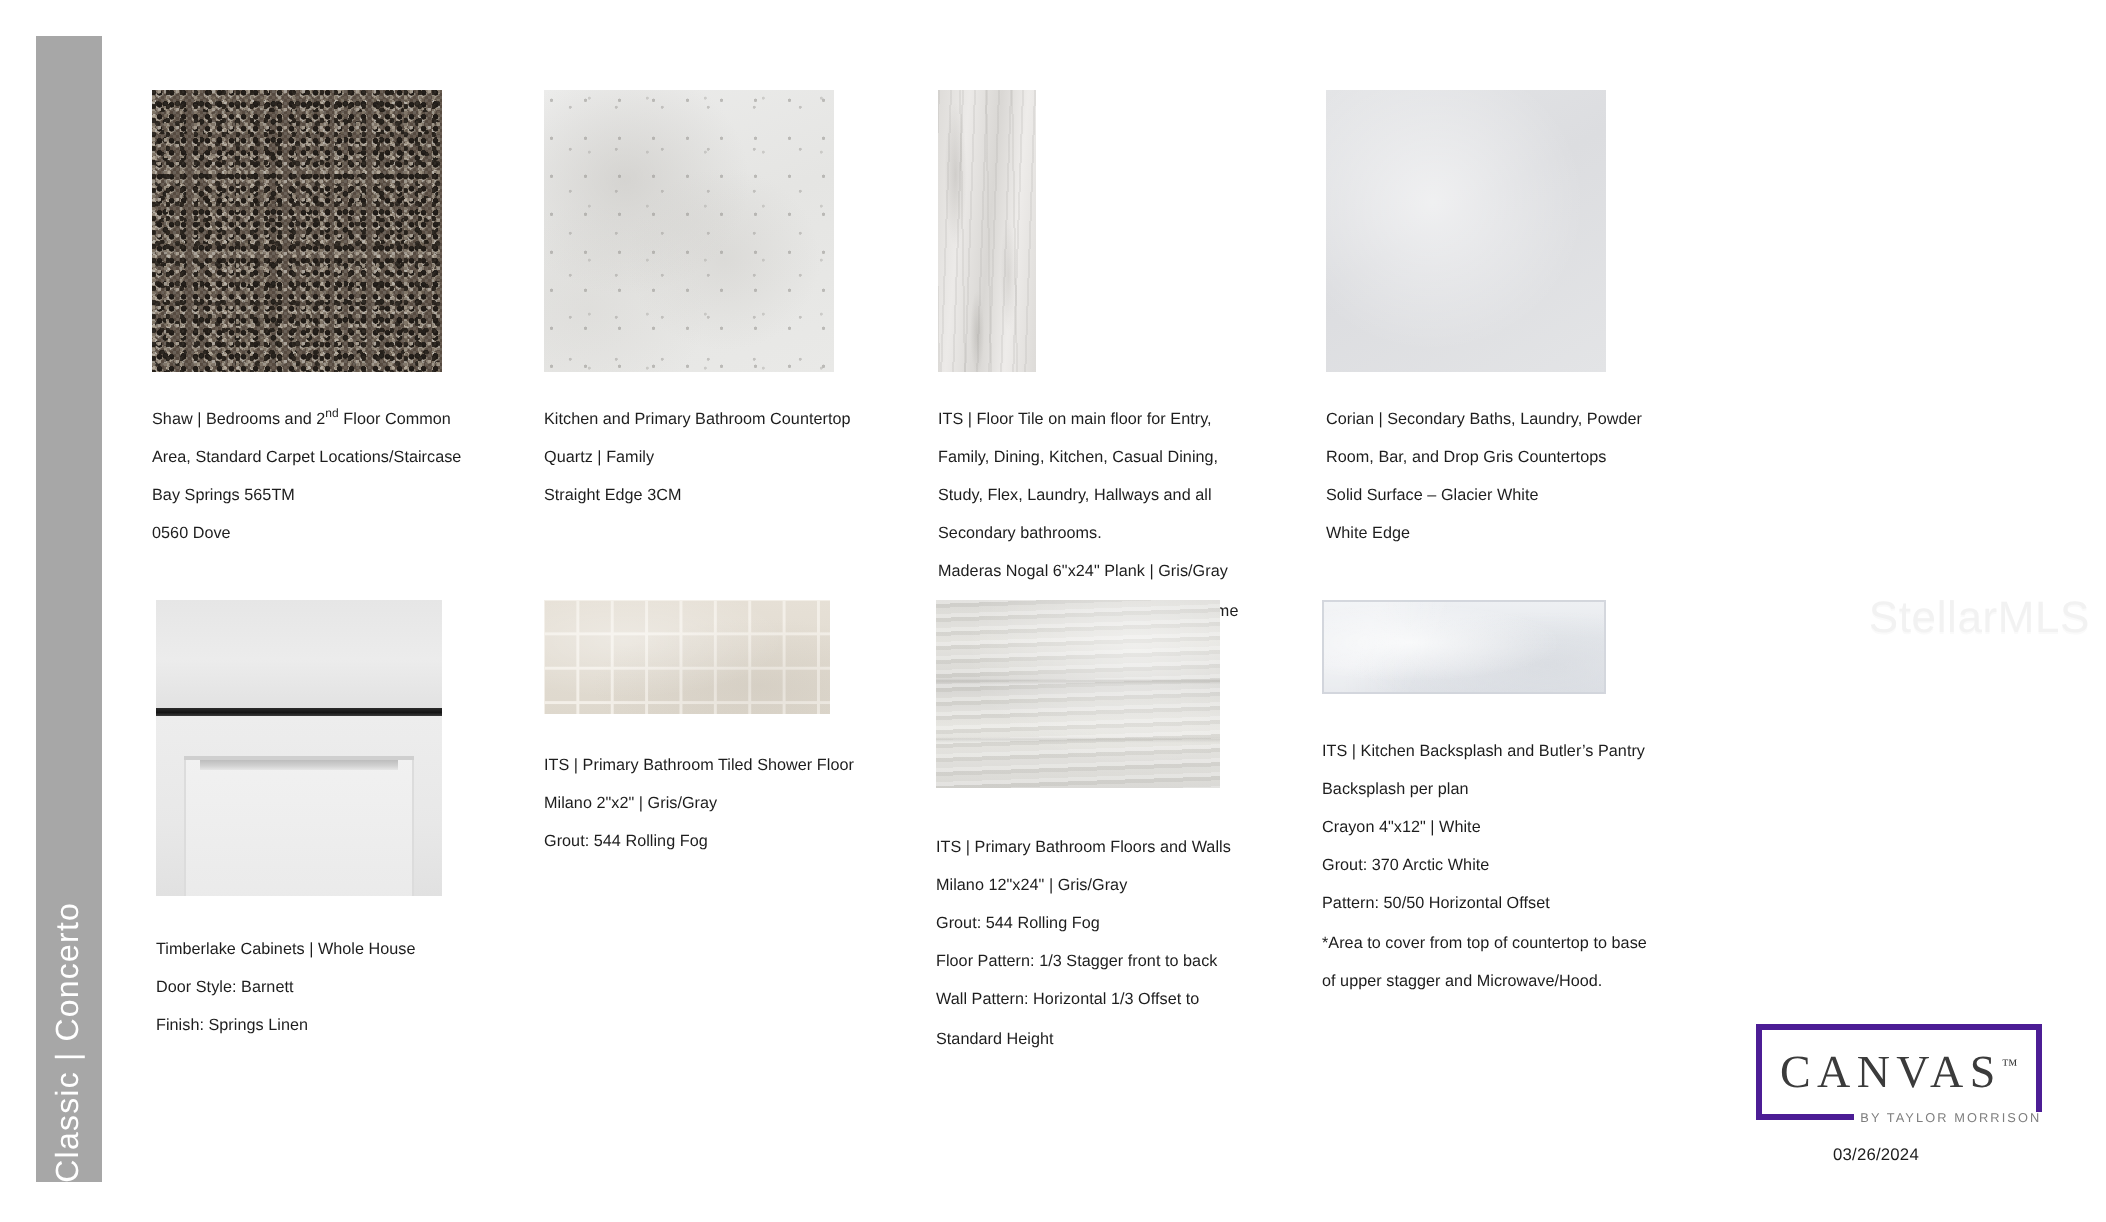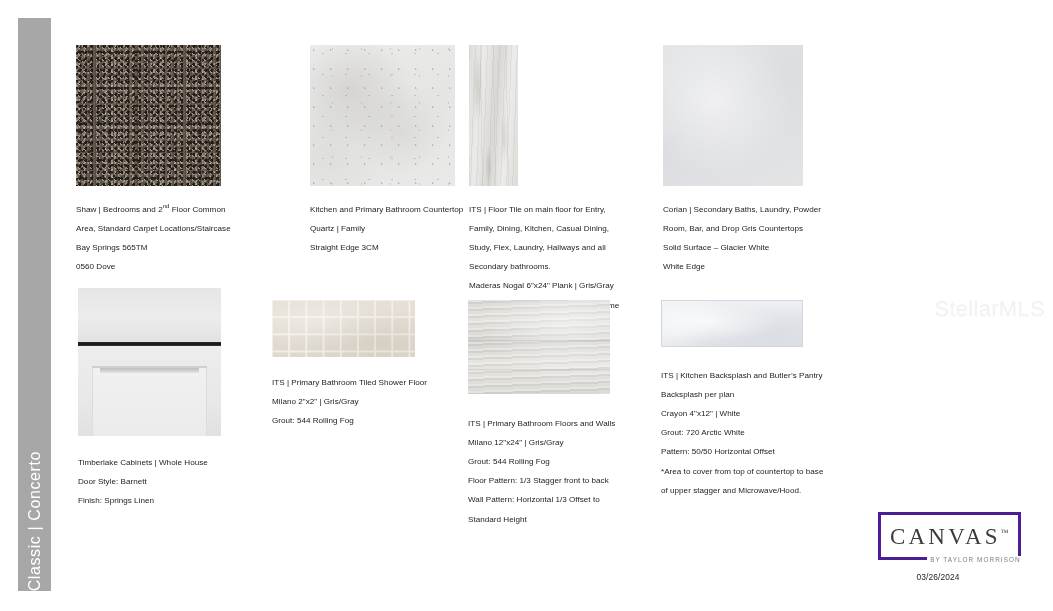--- a/index.html
+++ b/index.html
@@ -238,21 +238,21 @@
   <div class="item" style="left:76px;top:45px;width:205px;">
     <div class="swatch sw-carpet" style="width:145px;height:141px;"></div>
     <div class="caption" style="margin-top:9px;width:205px;">
       <span class="ln">Shaw | Bedrooms and 2<sup>nd</sup> Floor Common</span>
       <span class="ln">Area, Standard Carpet Locations/Staircase</span>
       <span class="ln">Bay Springs 565TM</span>
       <span class="ln">0560 Dove</span>
     </div>
   </div>
 
-  <div class="item" style="left:272px;top:45px;width:200px;margin-left:38px;">
+  <div class="item" style="left:272px;top:45px;width:200px;">
     <div class="swatch sw-quartz" style="width:145px;height:141px;"></div>
     <div class="caption" style="margin-top:9px;width:190px;">
       <span class="ln">Kitchen and Primary Bathroom Countertop</span>
       <span class="ln">Quartz | Family</span>
       <span class="ln">Straight Edge 3CM</span>
     </div>
   </div>
 
   <div class="item" style="left:469px;top:45px;width:185px;">
     <div class="swatch sw-plank" style="width:49px;height:141px;"></div>
@@ -270,21 +270,21 @@
   <div class="item" style="left:663px;top:45px;width:195px;">
     <div class="swatch sw-corian" style="width:140px;height:141px;"></div>
     <div class="caption" style="margin-top:9px;width:190px;">
       <span class="ln">Corian | Secondary Baths, Laundry, Powder</span>
       <span class="ln">Room, Bar, and Drop Gris Countertops</span>
       <span class="ln">Solid Surface – Glacier White</span>
       <span class="ln">White Edge</span>
     </div>
   </div>
 
-  <div class="item" style="left:78px;top:288px;width:200px;">
+  <div class="item" style="left:78px;top:300px;width:200px;">
     <div class="swatch sw-cabinet" style="width:143px;height:148px;">
       <div class="cab-drawer"></div>
       <div class="cab-gap"></div>
       <div class="cab-door">
         <div class="cab-inset"></div>
         <div class="cab-rail"></div>
       </div>
     </div>
     <div class="caption" style="margin-top:12px;width:195px;">
       <span class="ln">Timberlake Cabinets | Whole House</span>
@@ -313,21 +313,21 @@
       <span class="ln">Standard Height</span>
     </div>
   </div>
 
   <div class="item" style="left:661px;top:300px;width:190px;">
     <div class="swatch sw-subway" style="width:142px;height:47px;"></div>
     <div class="caption" style="margin-top:14px;width:186px;">
       <span class="ln">ITS | Kitchen Backsplash and Butler’s Pantry</span>
       <span class="ln">Backsplash per plan</span>
       <span class="ln">Crayon 4"x12" | White</span>
-      <span class="ln">Grout: 720 Arctic White</span>
+      <span class="ln">Grout: 370 Arctic White</span>
       <span class="ln">Pattern: 50/50 Horizontal Offset</span>
       <span class="ln">*Area to cover from top of countertop to base</span>
       <span class="ln">of upper stagger and Microwave/Hood.</span>
     </div>
   </div>
 
   <div id="watermark">StellarMLS</div>
 
   <div id="logo-block">
     <div id="logo-box">

